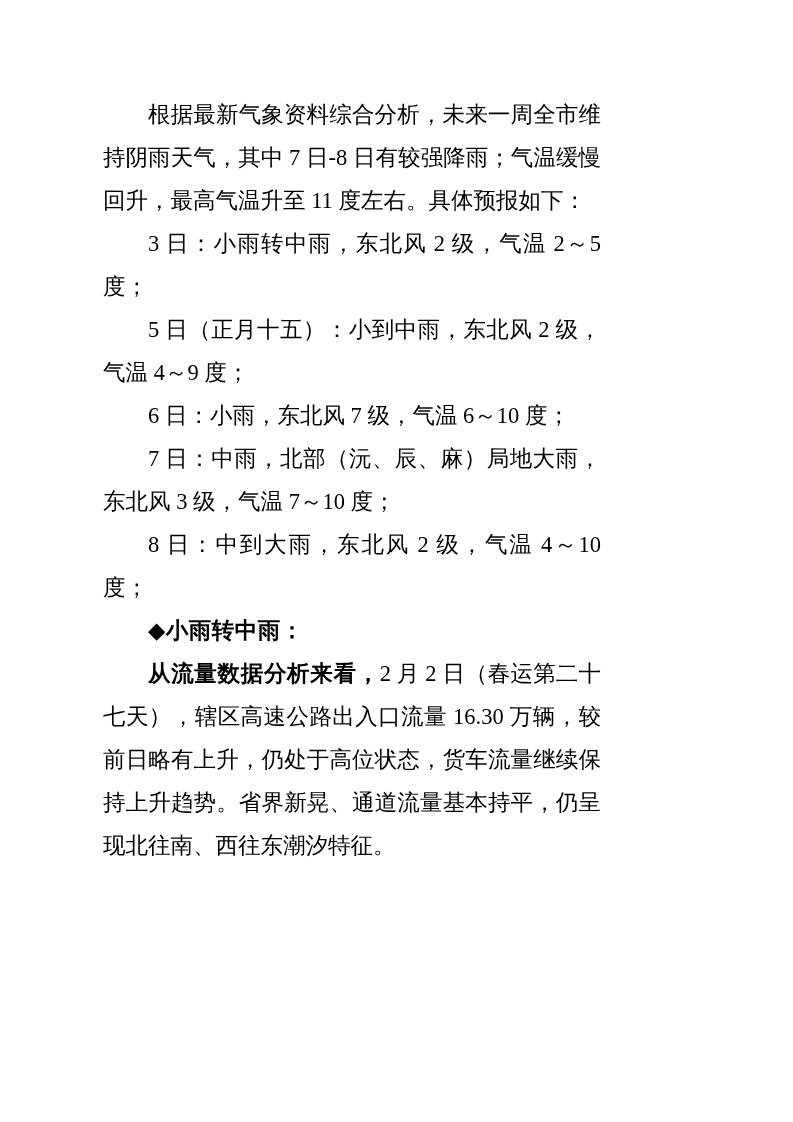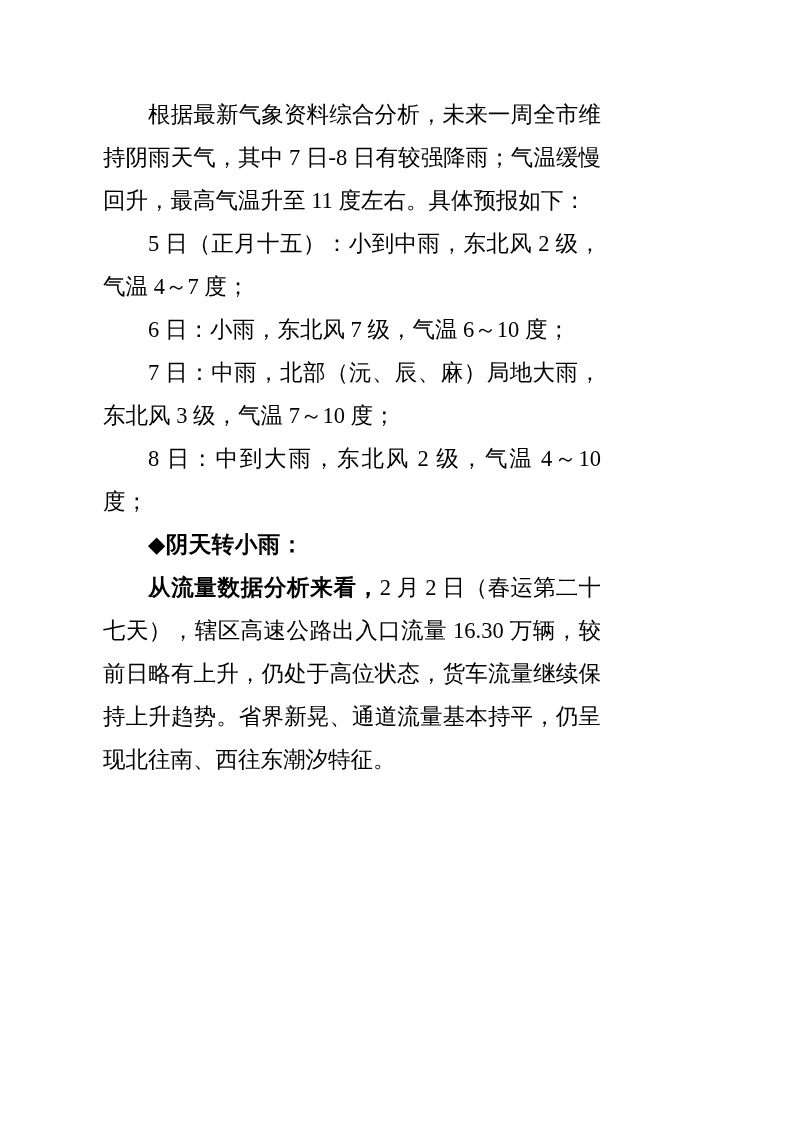--- a/index.html
+++ b/index.html
@@ -33,23 +33,24 @@
     letter-spacing: 0.5px;
   }
 </style>
 </head>
 <body>
 
 <div class="page">
 
   <p class="para">根据最新气象资料综合分析，未来一周全市维持阴雨天气，其中 7 日-8 日有较强降雨；气温缓慢回升，最高气温升至 11 度左右。具体预报如下：</p>
 
-  <p class="para">5 日（正月十五）：小到中雨，东北风 2 级，气温 4～7 度；</p>
+  <p class="para">3 日：小雨转中雨，东北风 2 级，气温 2～5 度；</p>
+  <p class="para">5 日（正月十五）：小到中雨，东北风 2 级，气温 4～9 度；</p>
   <p class="para">6 日：小雨，东北风 7 级，气温 6～10 度；</p>
   <p class="para">7 日：中雨，北部（沅、辰、麻）局地大雨，东北风 3 级，气温 7～10 度；</p>
   <p class="para">8 日：中到大雨，东北风 2 级，气温 4～10 度；</p>
 
-  <p class="para"><span class="lead">◆阴天转小雨：</span></p>
+  <p class="para"><span class="lead">◆小雨转中雨：</span></p>
 
   <p class="para"><span class="lead">从流量数据分析来看，</span><span>2 月 2 日（春运第二十七天），辖区高速公路出入口流量 16.30 万辆，较前日略有上升，仍处于高位状态，货车流量继续保持上升趋势。省界新晃、通道流量基本持平，仍呈现北往南、西往东潮汐特征。</span></p>
 
 
 </div>
 
 </body></html>

